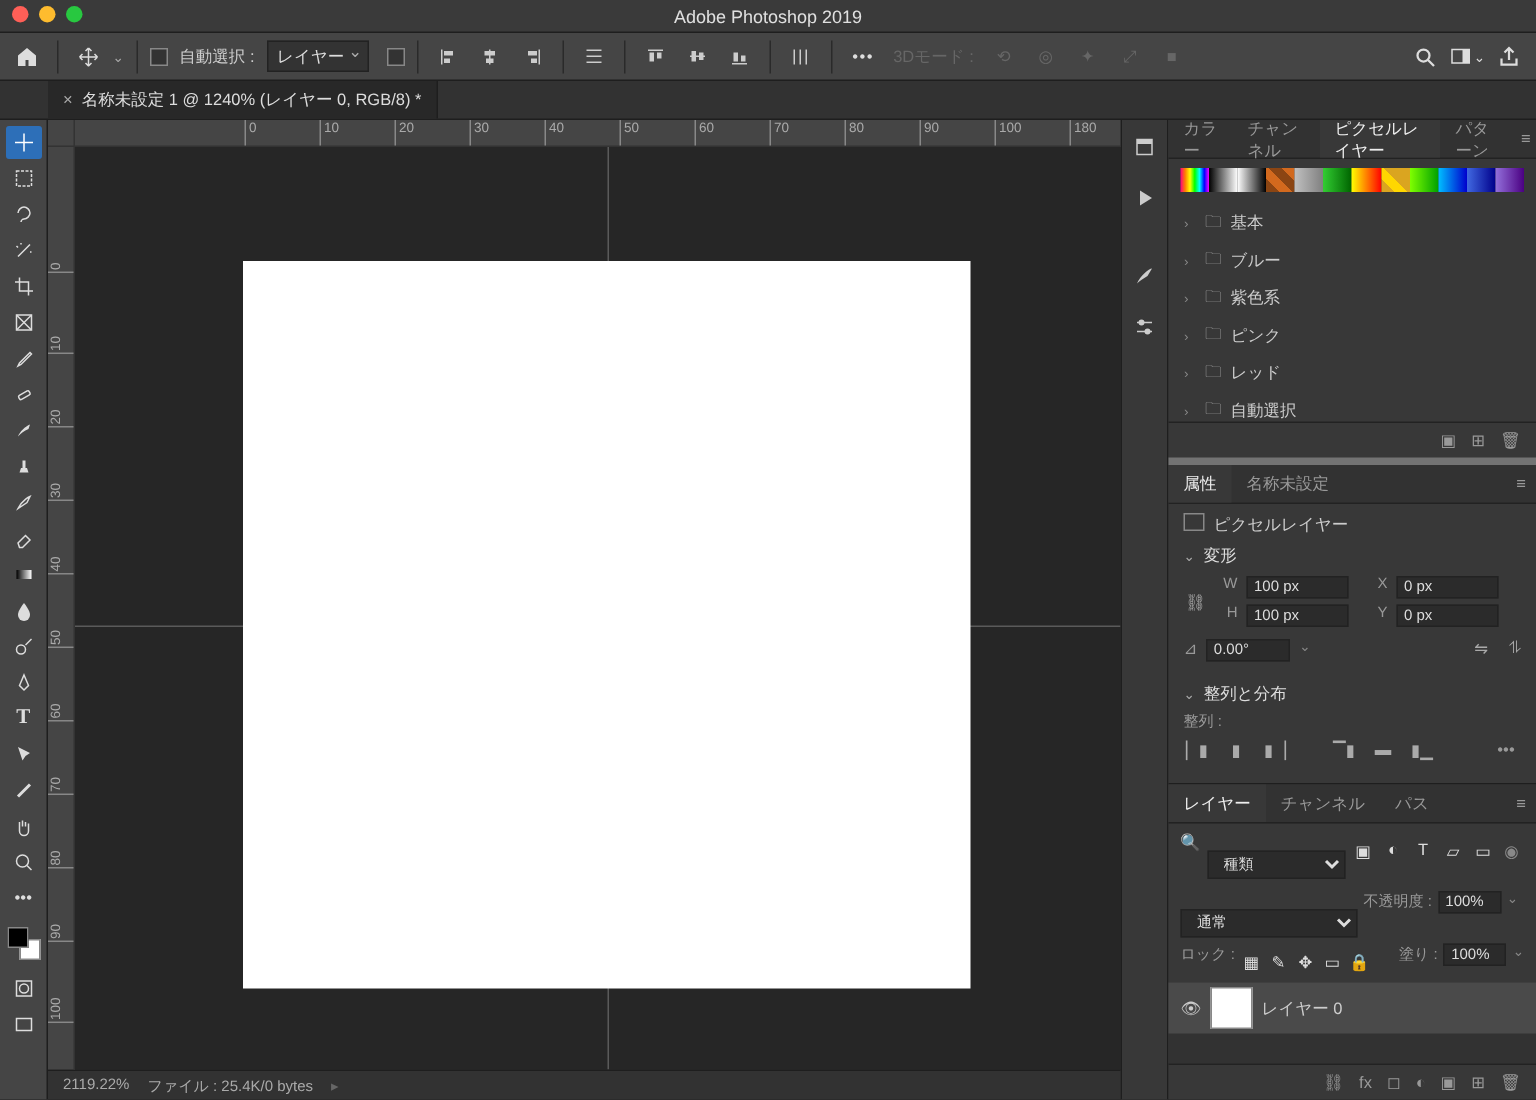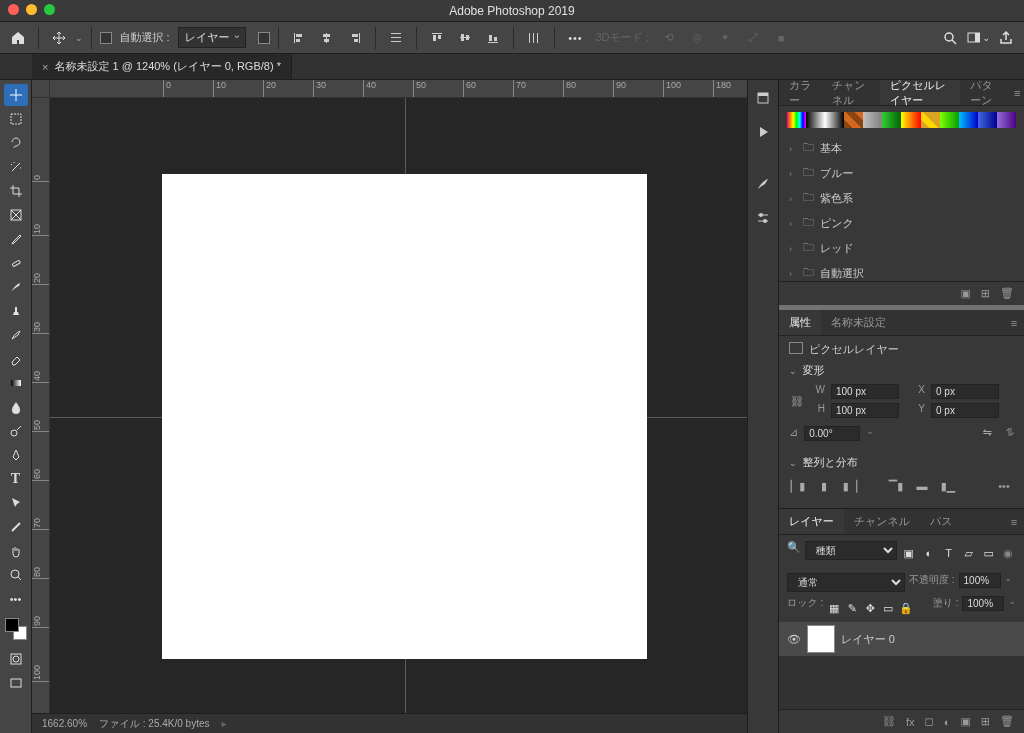--- a/index.html
+++ b/index.html
@@ -72,21 +72,21 @@
 
 .section-hdr { padding: 4px 10px; color: #ddd; font-size: 11px; display: flex; align-items: center; gap: 6px; }
 .section-hdr .chev { font-size: 9px; color: #aaa; }
 .prop-row { display: flex; align-items: flex-start; gap: 6px; padding: 2px 10px; }
 .prop-label { color: #999; width: 14px; text-align: right; font-size: 10px; }
 .prop-input { background: #2b2b2b; border: 1px solid #222; color: #ddd; padding: 1px 4px; font-size: 10px; width: 68px; }
 .link-icon { width: 16px; color: #aaa; text-align: center; }
 .align-row { display: flex; gap: 8px; padding: 4px 10px 8px; color: #aaa; }
 .align-btn { width: 18px; height: 16px; display: flex; align-items: center; justify-content: center; cursor: pointer; }
 
-.layer-dd { background: #2b2b2b; border: 1px solid #222; color: #ddd; padding: 2px 6px; font-size: 10px; width: 92px; }
+.layer-dd { background: #2b2b2b; border: 1px solid #222; color: #ddd; padding: 2px 6px; font-size: 10px; width: 92px; margin-top: 12px; }
 .layer-row { display: flex; align-items: center; gap: 6px; padding: 3px 8px; background: #4a4a4a; }
 .layer-thumb { width: 28px; height: 28px; background: #fff; border: 1px solid #888; }
 .eye { width: 14px; color: #ccc; }
 .layer-panel { flex: 1; display: flex; flex-direction: column; min-height: 0; }
 .layer-list { flex: 1; background: #323232; }
 
 .statusbar { height: 20px; background: #323232; border-top: 1px solid #1e1e1e; display: flex; align-items: center; padding: 0 10px; gap: 12px; color: #aaa; font-size: 10px; }
 
 svg { display: block; }
 </style>
@@ -383,21 +383,21 @@
           <div class="tick" style="top: 518px;">90</div>
           <div class="tick" style="top: 567px;">100</div>
         </div>
       <div class="viewport">
         <div class="guide-v" style="left:355px"></div>
         <div class="guide-h" style="top:319px"></div>
         <div class="artboard"></div>
       </div>
     </div>
     <div class="statusbar">
-      <span>1662.60%</span>
+      <span>2119.22%</span>
       <span>ファイル : 25.4K/0 bytes</span>
       <span style="color:#666">▸</span>
     </div>
   </div>
 
   <div class="midstrip">
     <div class="icon-btn">
         <svg width="16" height="16">
           <rect x="3" y="3" width="10" height="10" stroke="#ccc" fill="none"></rect>
           <rect x="3" y="3" width="10" height="3" fill="#ccc"></rect>
@@ -522,20 +522,21 @@
         <input class="prop-input" style="width: 56px;" value="0.00°">
         <span style="color:#888;font-size:9px">⌄</span>
         <div class="spacer"></div>
         <span style="color:#aaa">⇋</span>
         <span style="color:#aaa;margin-left:8px">⥮</span>
       </div>
       <div class="section-hdr" style="margin-top:8px">
           <span class="chev">⌄</span>
           <span>整列と分布</span>
         </div>
+      <div style="padding:0 10px;color:#999;font-size:10px">整列 :</div>
       <div class="align-row">
         <div class="align-btn">▏▮</div>
         <div class="align-btn">▮</div>
         <div class="align-btn">▮▕</div>
         <div style="width:12px"></div>
         <div class="align-btn">▔▮</div>
         <div class="align-btn">▬</div>
         <div class="align-btn">▮▁</div>
         <div class="panel-menu" style="margin-left:auto">•••</div>
       </div>

